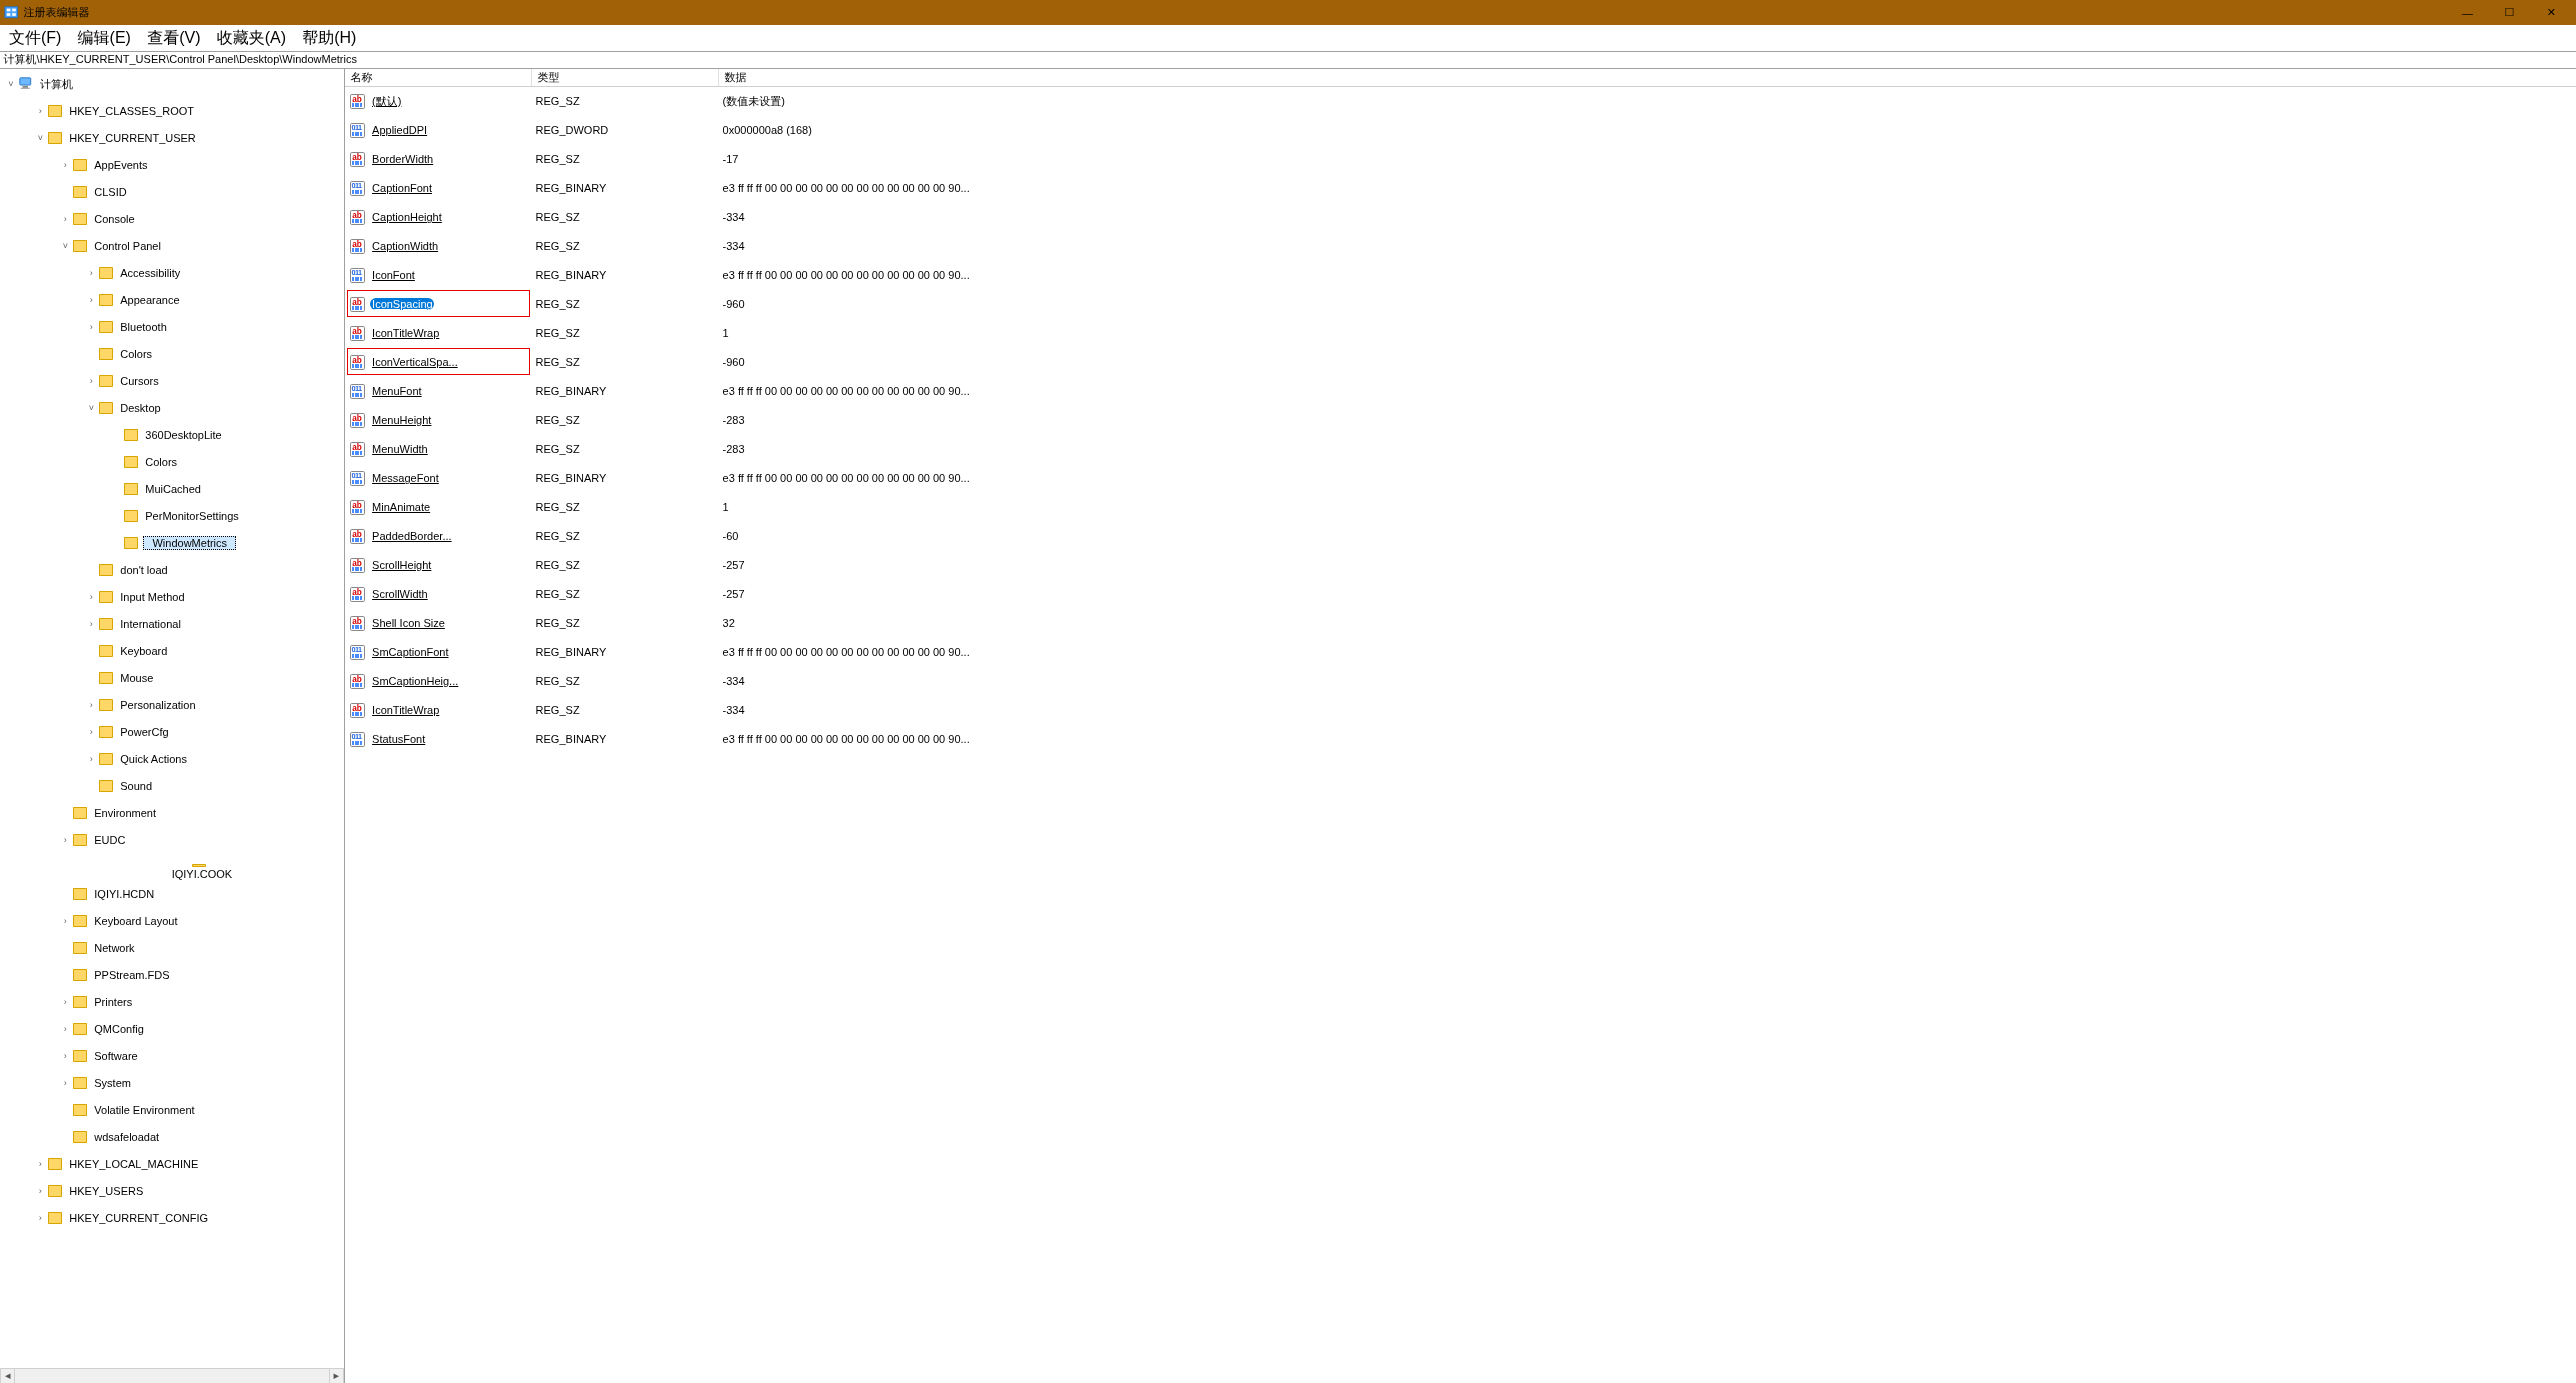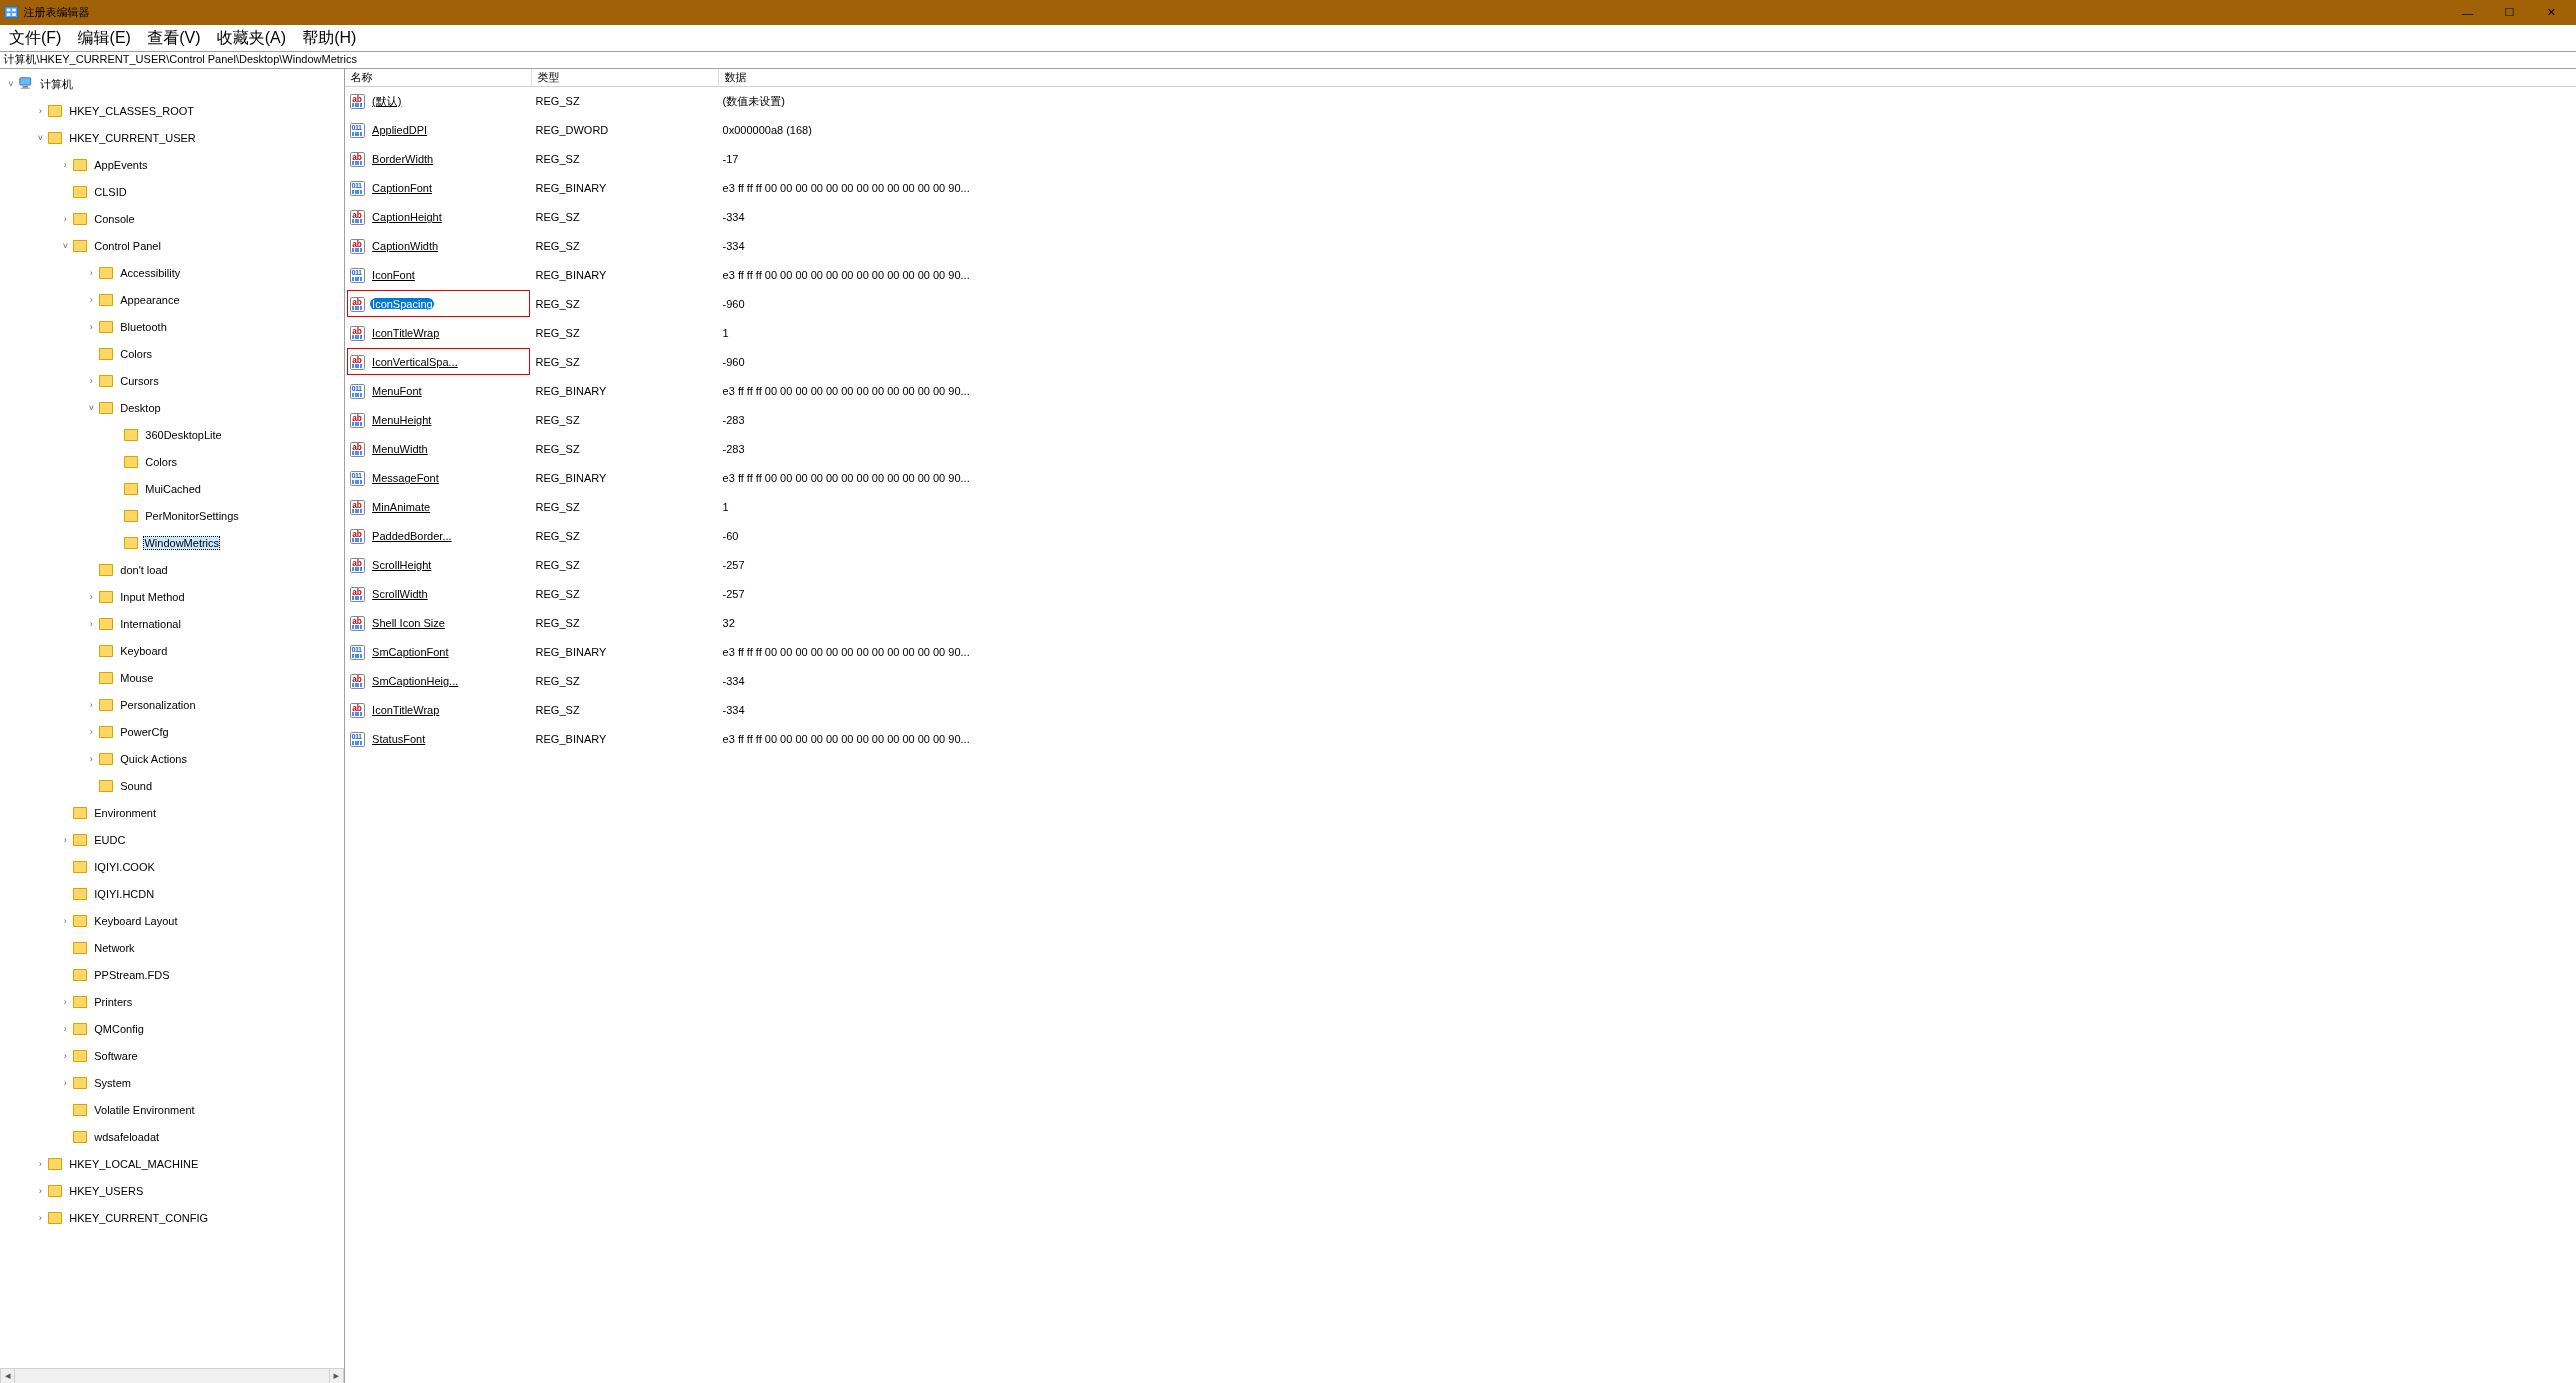--- a/index.html
+++ b/index.html
@@ -33,21 +33,21 @@
 .list-pane { flex: 1; overflow: auto; }
 
 
 .tree { padding: 1.8px 0 1.8px 1.8px; white-space: nowrap; }
 .tree-row { height: 27px; display: flex; align-items: center; }
 .exp { width: 11px; text-align: center; color: #595959; margin-right: 1.8px; user-select:none; font-size: 9px;}
 .exp.blank { visibility: hidden; }
 .fld-icon { width: 14.5px; height: 11.8px; background: #ffd766; border: 0.9px solid #d6a500; border-radius: 0.9px; margin-right: 5.4px; }
 .pc-icon svg { width:14.5px; height:14.5px; margin-right:5.4px; }
 .tree-row .lbl { color: #000; padding: 0.9px 1.8px; }
-.tree-row.selected .lbl { background: #cde8ff; border: 0.9px dotted #000; padding: 0 0; }
+.tree-row.selected .lbl { background: #cde8ff; border: 0.9px dotted #000; padding: 0 8px; }
 
 
 .vals-header { height: 18px; display: flex; align-items: stretch; border-bottom: 0.9px solid #d0d0d0; background: #fff; position: relative; }
 .vals-header .col { display: flex; align-items: center; padding: 0 5.4px; color: #000; border-right: 0.9px solid #e0e0e0; }
 .vals-header .col:last-child { border-right: none; }
 .vals-body { }
 .val-row { height: 29px; display: flex; align-items: center; position: relative; }
 .val-row .c-name { width: 187px; display: flex; align-items: center; padding-left: 5.4px; overflow: hidden; }
 .val-row .c-type { width: 187px; padding-left: 3.6px; color: #000; }
 .val-row .c-data { flex: 1; padding-left: 3.6px; color: #000; white-space: nowrap; overflow: hidden; }
@@ -261,21 +261,21 @@
             <div class="tree-row" style="padding-left: 58px;">
               <span class="exp blank">›</span>
               <span class="fld-icon"></span>
               <span class="lbl">Environment</span>
             </div>
             <div class="tree-row" style="padding-left: 58px;">
               <span class="exp">›</span>
               <span class="fld-icon"></span>
               <span class="lbl">EUDC</span>
             </div>
-            <div class="tree-row" style="padding-left: 58px;">
+            <div class="tree-row" style="padding-left: 58px; flex-direction: column;">
               <span class="exp blank">›</span>
               <span class="fld-icon"></span>
               <span class="lbl">IQIYI.COOK</span>
             </div>
             <div class="tree-row" style="padding-left: 58px;">
               <span class="exp blank">›</span>
               <span class="fld-icon"></span>
               <span class="lbl">IQIYI.HCDN</span>
             </div>
             <div class="tree-row" style="padding-left: 58px;">

